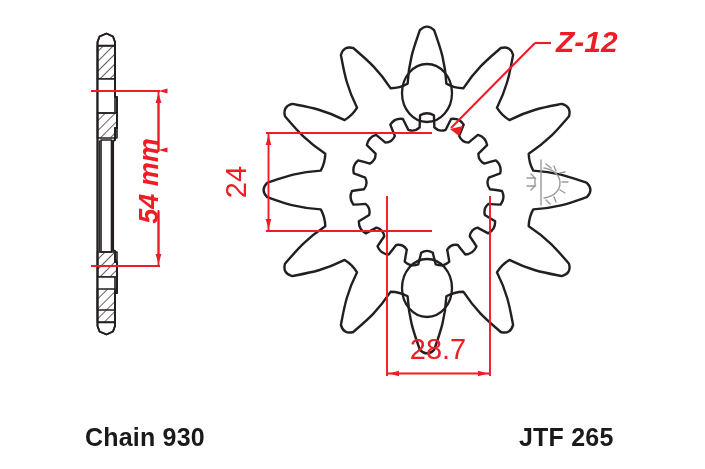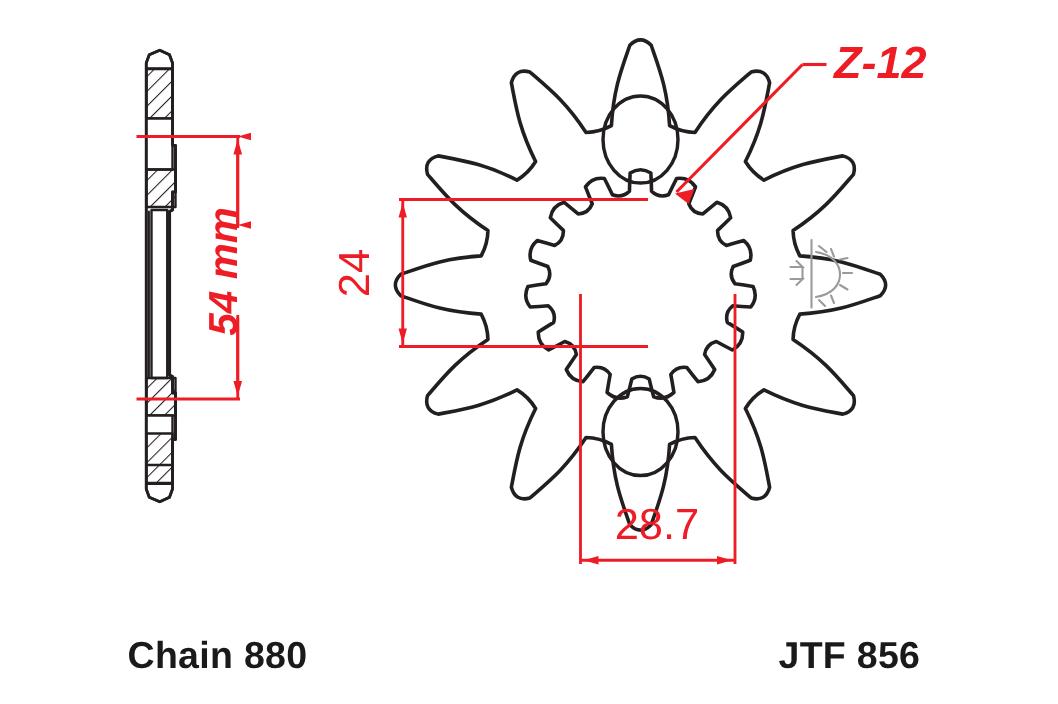--- a/index.html
+++ b/index.html
@@ -208,17 +208,17 @@
 
     <g stroke="#ee1c24" stroke-width="2.1" fill="none">
       <line x1="451" y1="128" x2="535" y2="43"></line>
       <path d="M450,129 L463,126 L459,136 Z" fill="#ee1c24" stroke="none"></path>
       <line x1="535" y1="43" x2="551" y2="43"></line>
     </g>
     <text x="556" y="52" font-family="'Liberation Sans', sans-serif" font-size="30" font-style="italic" font-weight="bold" fill="#ee1c24">Z-12</text>
 
   </svg>
 
-  <div class="cap" id="chain-caption">Chain 880</div>
-
-  <div class="cap" id="part-caption">JTF 856</div>
+  <div class="cap" id="chain-caption">Chain 930</div>
+
+  <div class="cap" id="part-caption">JTF 265</div>
 
 </div>
 
 </body></html>

